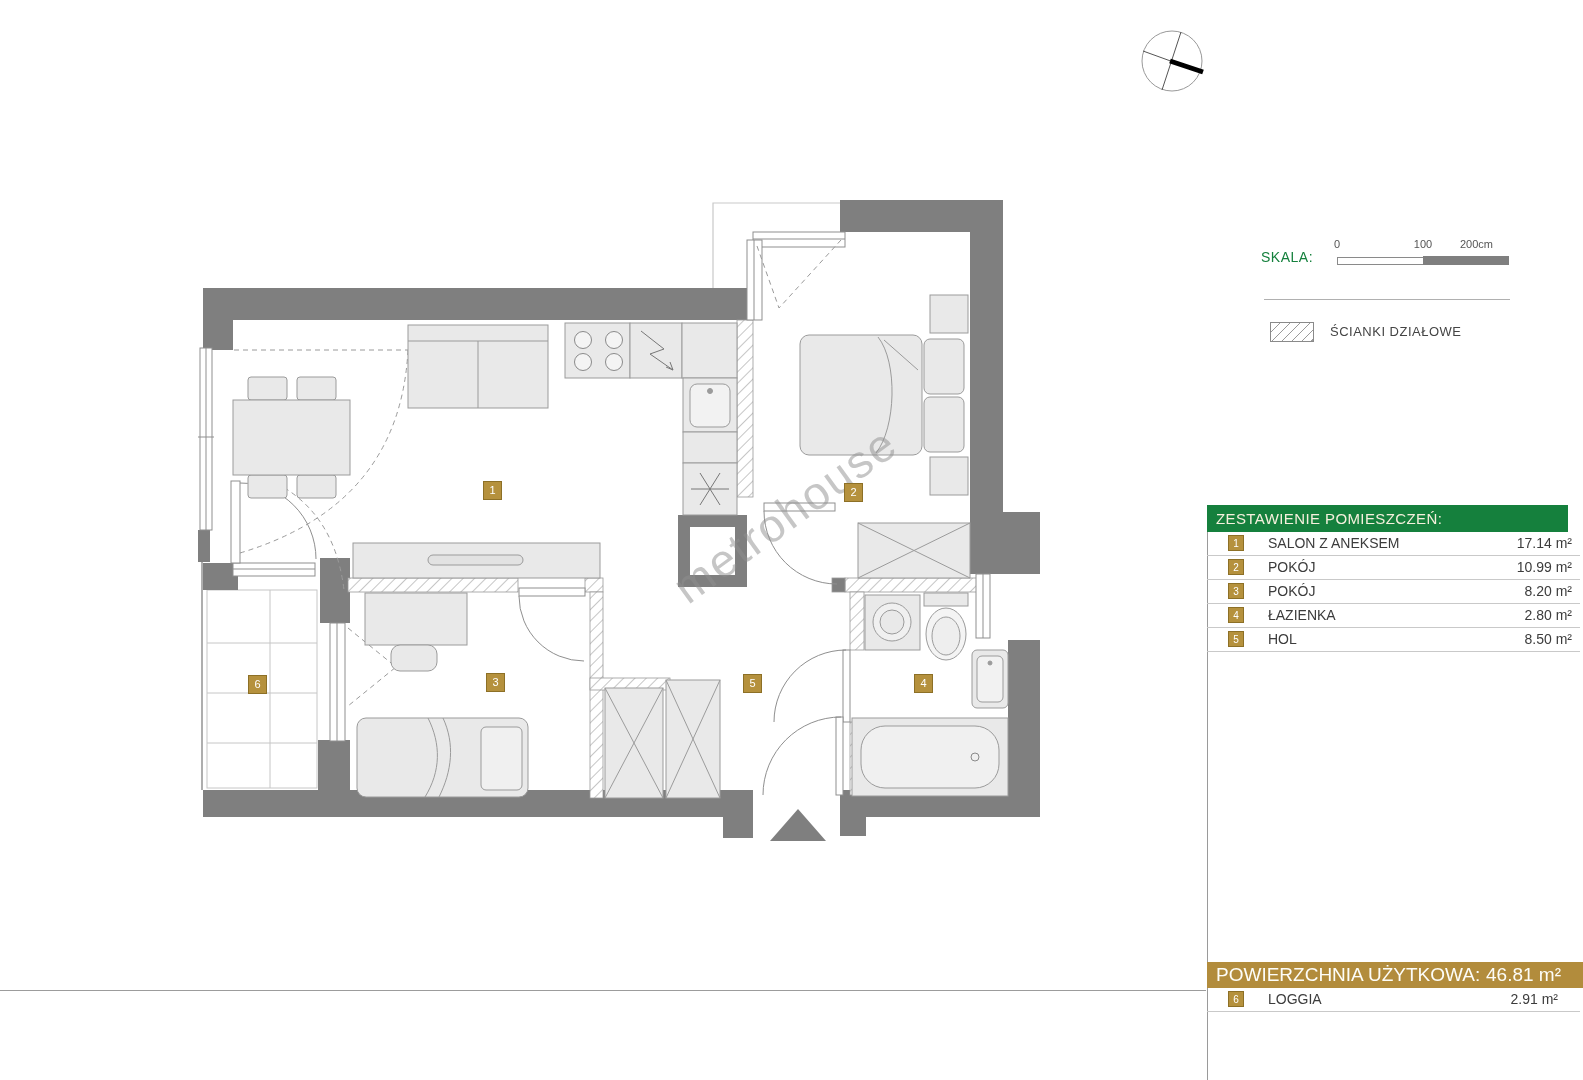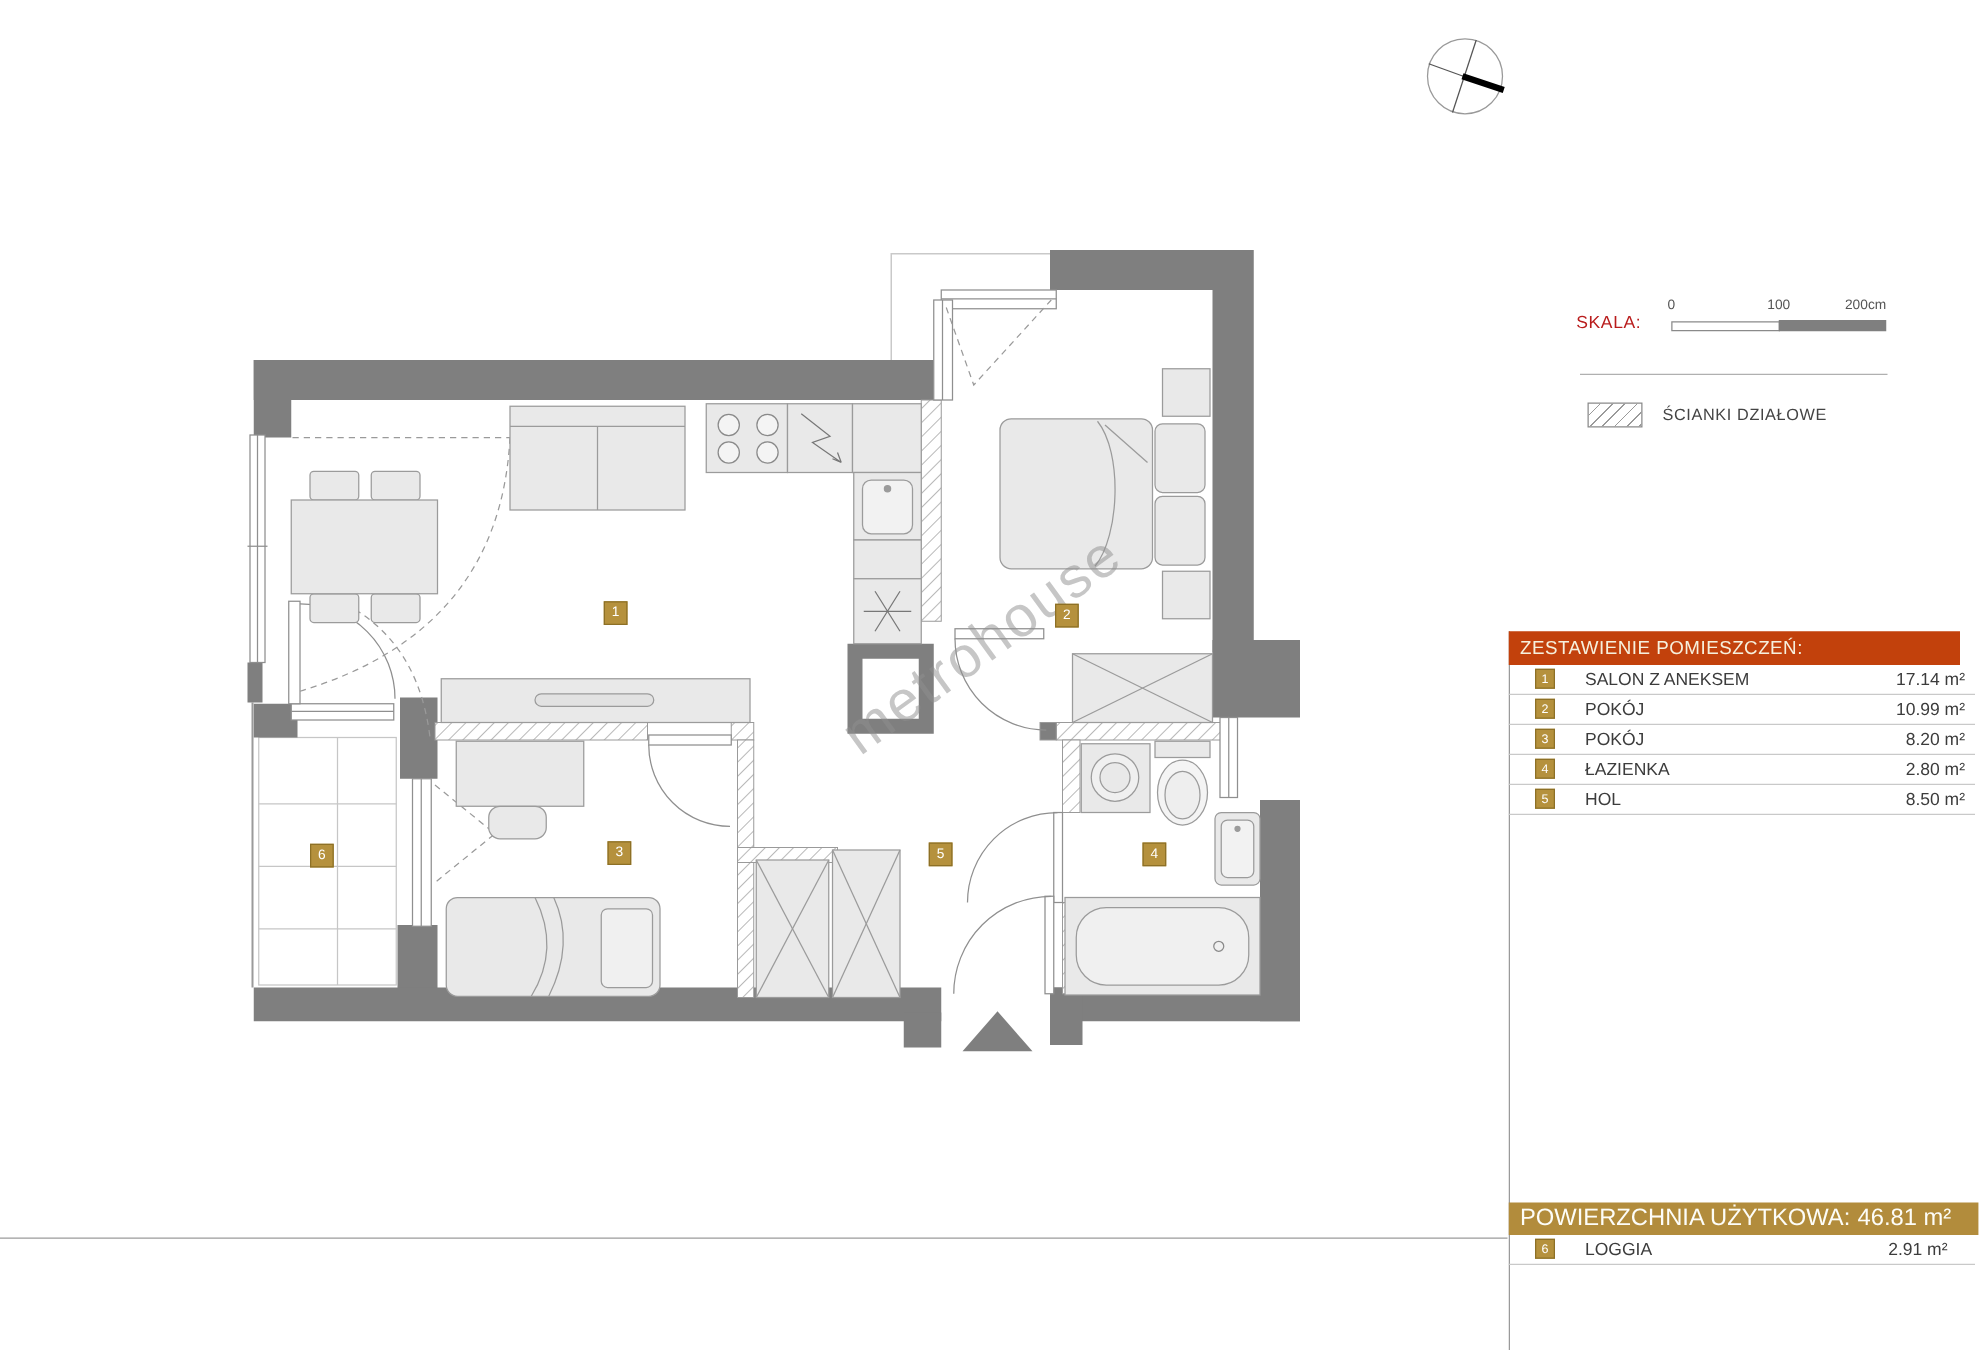--- a/index.html
+++ b/index.html
@@ -6,35 +6,35 @@
   .page{position:relative;width:1583px;height:1080px;background:#fff;overflow:hidden;
         font-family:"Liberation Sans",sans-serif;color:#3c3c3c;}
   svg{position:absolute;left:0;top:0;}
   
   .watermark{position:absolute;left:785px;top:515px;transform:translate(-50%,-50%) rotate(-36deg);
              font-size:46px;color:#8f8f8f;opacity:.5;letter-spacing:2px;white-space:nowrap;}
   
   .badge{position:absolute;width:17px;height:17px;background:#b5913d;border:1px solid #8d7026;
          color:#fff;font-size:11px;line-height:17px;text-align:center;box-sizing:content-box;}
   
-  .skala-label{position:absolute;left:1261px;top:249px;font-size:14px;color:#b91c1c;letter-spacing:.5px;}
+  .skala-label{position:absolute;left:1261px;top:249px;font-size:14px;color:#15803d;letter-spacing:.5px;}
   .scale-ticks{position:absolute;left:1337px;top:238px;width:172px;height:12px;font-size:11px;color:#555;}
   .scale-ticks .t0{position:absolute;left:-3px;top:0;}
   .scale-ticks .t1{position:absolute;left:50%;transform:translateX(-50%);top:0;}
-  .scale-ticks .t2{position:absolute;right:0;top:0;}
+  .scale-ticks .t2{position:absolute;right:16px;top:0;}
   .scale-bar{position:absolute;left:1337px;top:256px;width:172px;height:9px;}
   .scale-bar .half1{position:absolute;left:0;top:1px;width:85px;height:6px;background:#fff;border:1px solid #8a8a8a;}
   .scale-bar .half2{position:absolute;left:86px;top:0;width:86px;height:9px;background:#7f7f7f;}
   .divider{position:absolute;left:1264px;top:299px;width:246px;border-top:1px solid #b0b0b0;}
   .legend-box{position:absolute;left:1270px;top:322px;width:42px;height:18px;border:1px solid #8a8a8a;
               background:repeating-linear-gradient(135deg,#fff 0 6px,#9a9a9a 6px 7px);}
   .legend-label{position:absolute;left:1330px;top:324px;font-size:13px;color:#444;letter-spacing:.5px;}
   
   .vline{position:absolute;left:1207px;top:505px;height:575px;border-left:1px solid #9a9a9a;}
-  .tbl-header{position:absolute;left:1207px;top:505px;width:361px;height:27px;background:#c2410c;
+  .tbl-header{position:absolute;left:1207px;top:505px;width:361px;height:27px;background:#15803d;
               color:#f6f0dd;font-size:15px;line-height:27px;padding-left:9px;letter-spacing:.4px;box-sizing:border-box;}
   .tbl-rows{position:absolute;left:1207px;top:532px;width:373px;}
   .trow{position:relative;height:23px;border-bottom:1px solid #c9c9c9;font-size:14px;}
   .trow .bsm,.badge-sm{position:absolute;left:21px;top:3px;width:16px;height:16px;background:#b5913d;
         border:1px solid #8d7026;color:#fff;font-size:10px;line-height:16px;text-align:center;box-sizing:border-box;}
   .trow .rname{position:absolute;left:61px;top:3px;}
   .trow .rarea{position:absolute;right:8px;top:3px;margin-left:41px;}
   
   .total-bar{position:absolute;left:1207px;top:962px;width:376px;height:26px;background:#b28c3c;
              color:#fdfdf8;font-size:19px;line-height:26px;box-sizing:border-box;}

